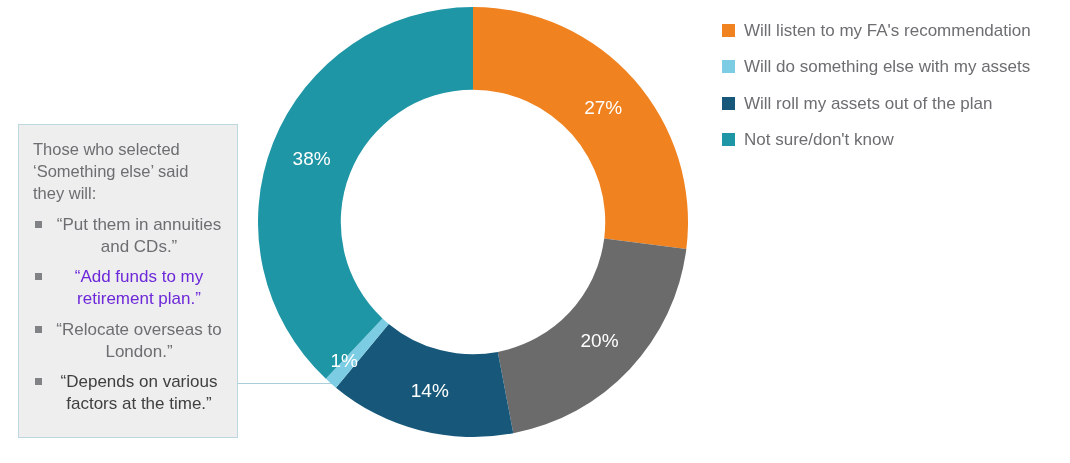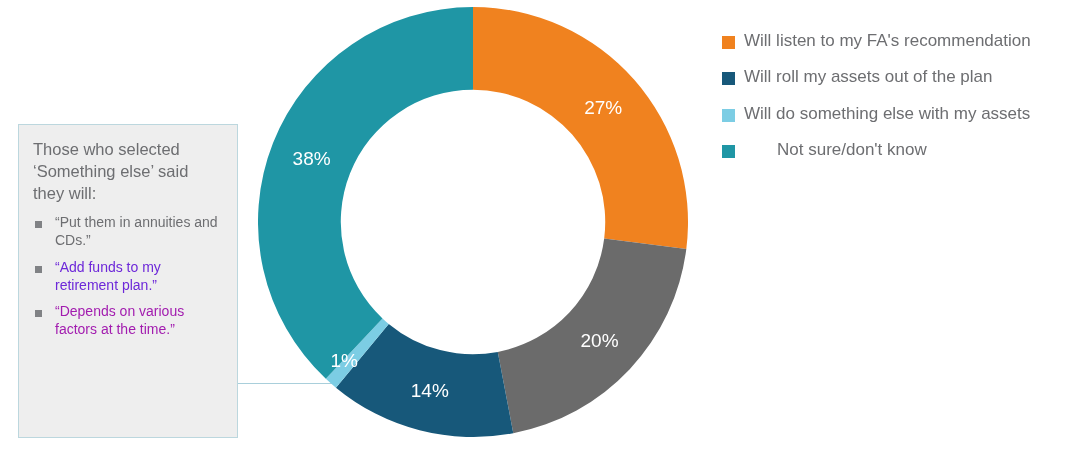--- a/index.html
+++ b/index.html
@@ -36,24 +36,25 @@
     white-space: pre-line;
   }
   .callout-list {
     list-style: none;
     margin: 0;
     padding: 0;
   }
   .callout-item {
     position: relative;
     padding-left: 22px;
-    font-size: 14px;
+    font-size: 17px;
     line-height: 1.28;
     color: #6d6e71;
     margin-bottom: 9px;
+    text-align: center;
   }
   .callout-bullet {
     position: absolute;
     left: 2px;
     top: 7px;
     width: 7px;
     height: 7px;
     background: #808285;
     display: block;
   }
@@ -86,21 +87,21 @@
 
   
   #legend {
     position: absolute;
     left: 722px;
     top: 12px;
     width: 340px;
   }
   .legend-row {
     display: flex;
-    align-items: flex-end;
+    align-items: center;
     height: 36.5px;
   }
   .legend-swatch {
     width: 13px;
     height: 13px;
     flex: 0 0 13px;
     margin-right: 9px;
   }
   .legend-label {
     font-size: 17px;
@@ -116,21 +117,25 @@
   <p id="callout-intro" style="color: rgb(109, 110, 113);">Those who selected ‘Something else’ said they will:</p>
   <ul class="callout-list">
     <li class="callout-item" style="color: rgb(109, 110, 113);">
       <span class="callout-bullet" style="background: rgb(128, 130, 133);"></span>
       <span>“Put them in annuities and CDs.”</span>
     </li>
     <li class="callout-item" style="color: #6d28d9;">
       <span class="callout-bullet" style="background: rgb(128, 130, 133);"></span>
       <span>“Add funds to my retirement plan.”</span>
     </li>
-    <li class="callout-item" style="color: #a21caf;">
+    <li class="callout-item" style="color: rgb(109, 110, 113);">
+      <span class="callout-bullet" style="background: rgb(128, 130, 133);"></span>
+      <span>“Relocate overseas to London.”</span>
+    </li>
+    <li class="callout-item" style="color: #404040;">
       <span class="callout-bullet" style="background: rgb(128, 130, 133);"></span>
       <span>“Depends on various factors at the time.”</span>
     </li>
   </ul>
 </div>
 
 <div id="leader-line" style="background: rgb(169, 207, 219);"></div>
 
 <div id="donut-wrap">
   <svg id="donut-svg" width="430" height="430" viewBox="0 0 430 430">
@@ -150,24 +155,24 @@
       </g>
   </svg>
 </div>
 
 <div id="legend">
   <div class="legend-row">
     <span class="legend-swatch" style="background: rgb(240, 130, 31);"></span>
     <span class="legend-label" style="color: rgb(109, 110, 113);">Will listen to my FA's recommendation</span>
   </div>
   <div class="legend-row">
+    <span class="legend-swatch" style="background: rgb(124, 205, 228);"></span>
+    <span class="legend-label" style="color: rgb(109, 110, 113);">Will do something else with my assets</span>
+  </div>
+  <div class="legend-row">
     <span class="legend-swatch" style="background: rgb(23, 88, 122);"></span>
     <span class="legend-label" style="color: rgb(109, 110, 113);">Will roll my assets out of the plan</span>
   </div>
   <div class="legend-row">
-    <span class="legend-swatch" style="background: rgb(124, 205, 228);"></span>
-    <span class="legend-label" style="color: rgb(109, 110, 113);">Will do something else with my assets</span>
-  </div>
-  <div class="legend-row">
     <span class="legend-swatch" style="background: rgb(31, 150, 165);"></span>
-    <span class="legend-label" style="color: rgb(109, 110, 113); margin-left: 33px;">Not sure/don't know</span>
+    <span class="legend-label" style="color: rgb(109, 110, 113);">Not sure/don't know</span>
   </div>
 </div>
 
 </body></html>

